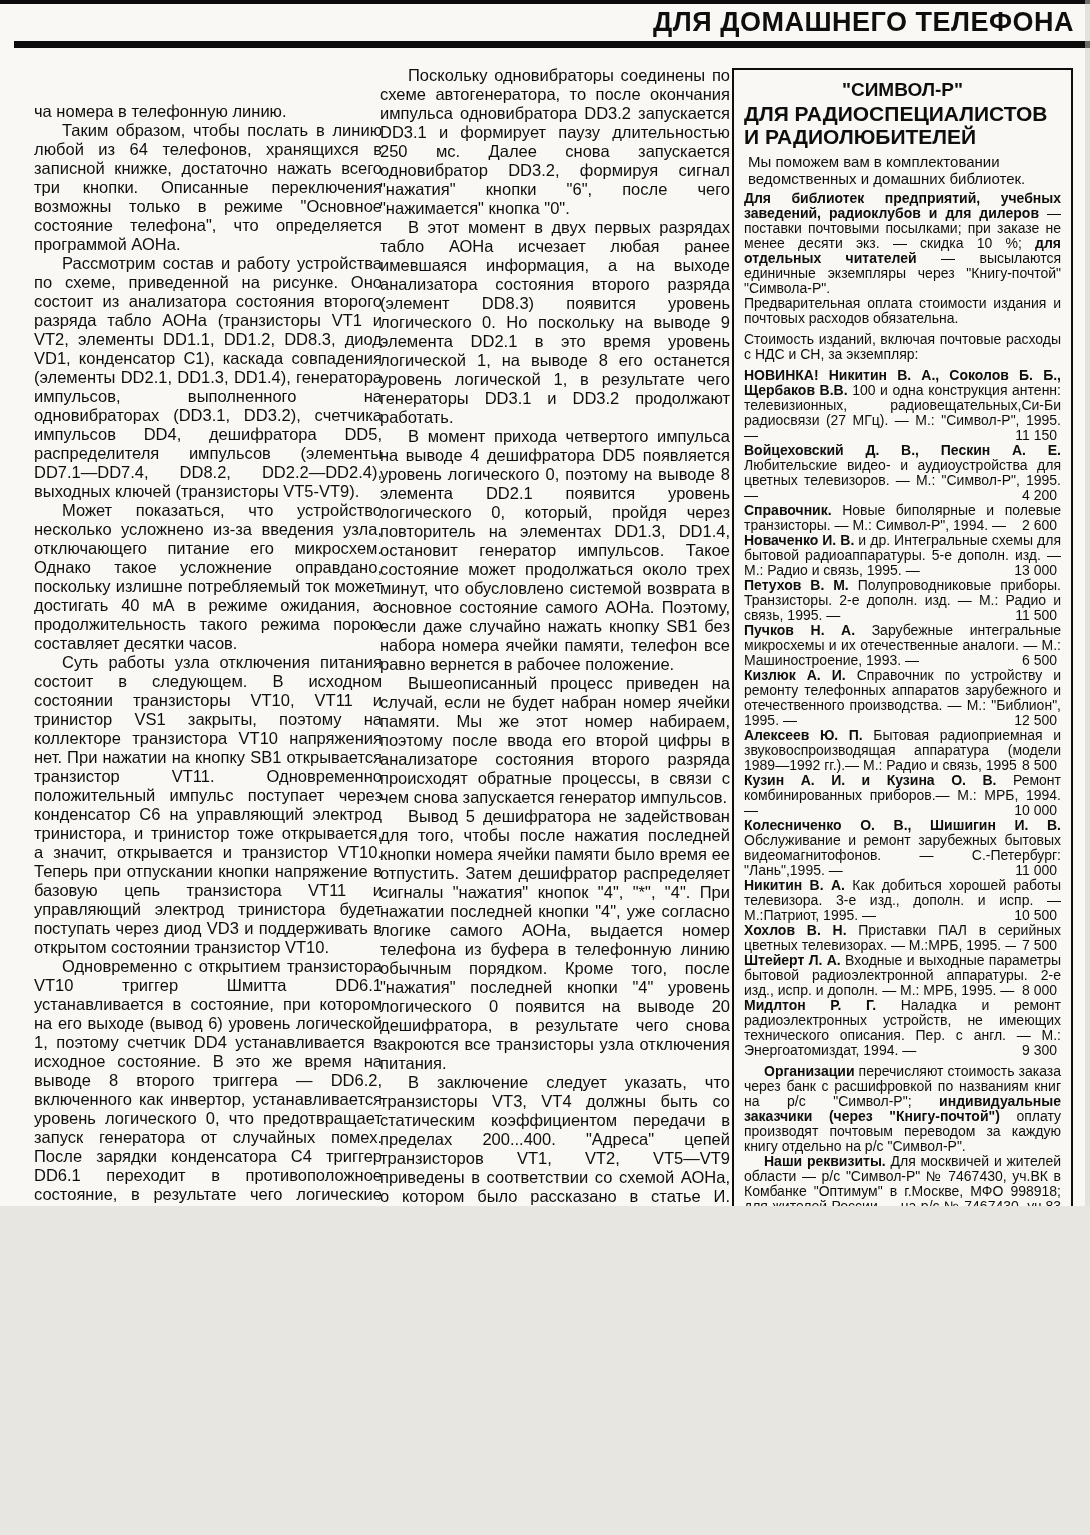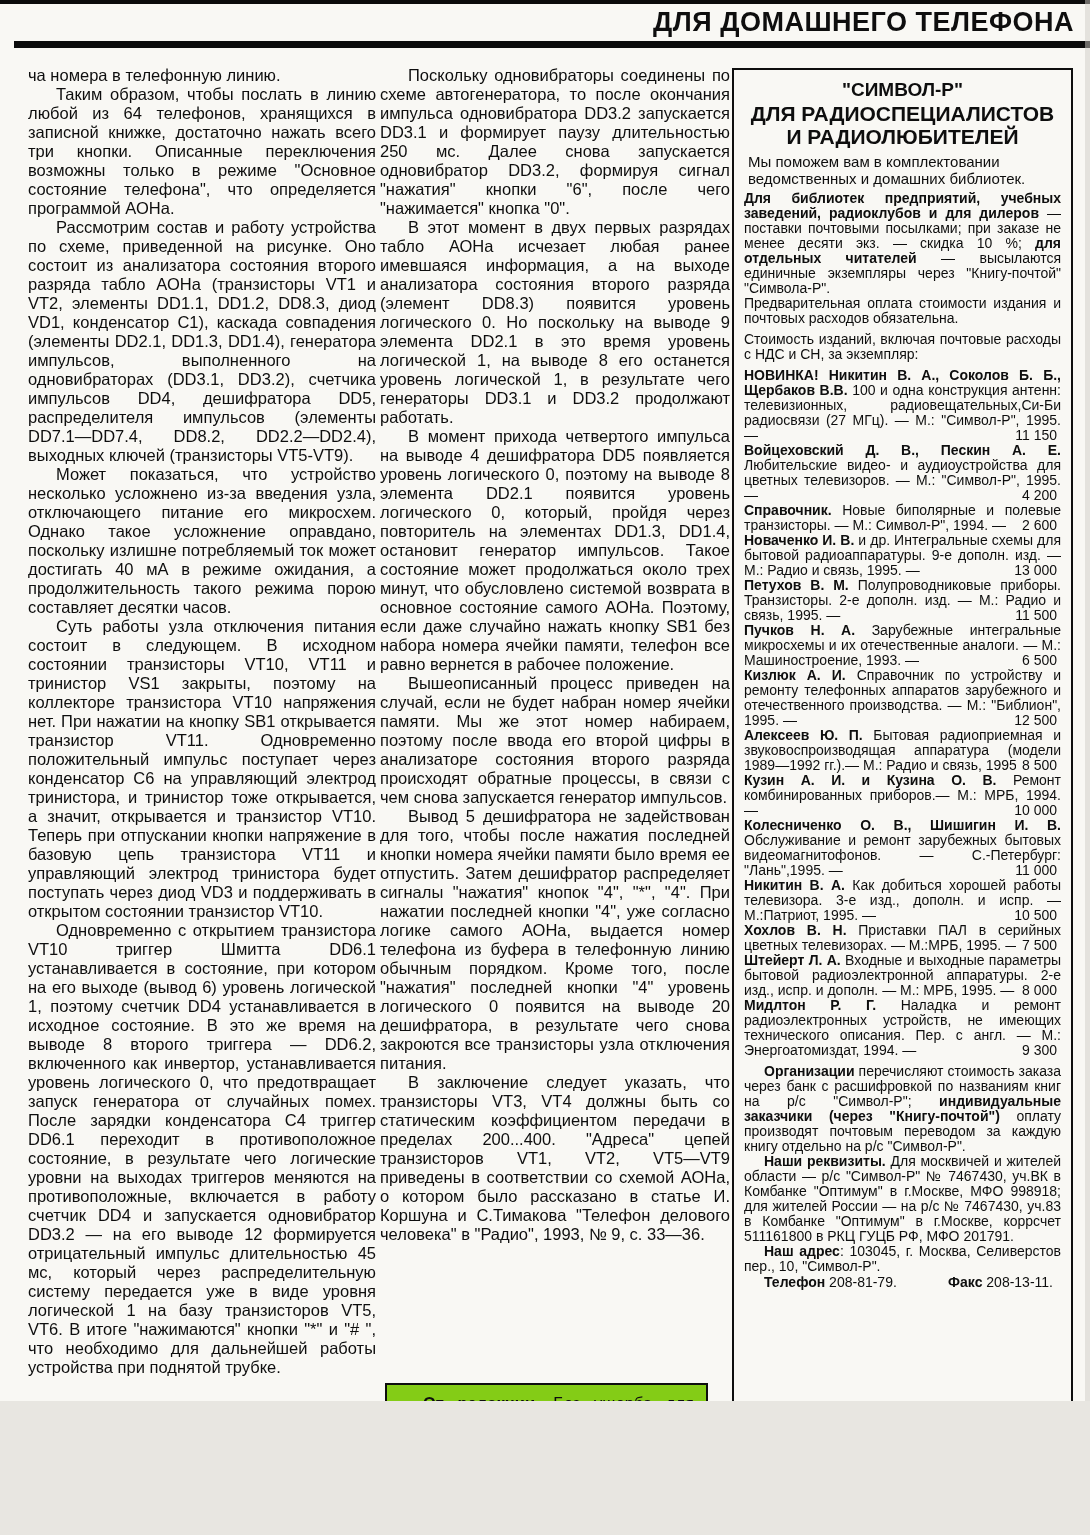--- a/index.html
+++ b/index.html
@@ -1,50 +1,50 @@
 <!DOCTYPE html>
 <html><head>
 <meta charset="utf-8">
 <style>
   html,body { margin:0; padding:0; }
   body { background:#e8e6e1; }
   .page {
-    position:relative; width:1090px; height:1401px; margin:0 auto;
+    position:relative; width:1090px; height:1206px; margin:0 auto;
     background:#f9f8f4; color:#0e0e0e; overflow:hidden;
     font-family:"Liberation Sans", sans-serif;
   }
   .bar-top { position:absolute; left:0; top:0; width:1090px; height:4px; background:#0b0b0b; }
   .header-title {
     position:absolute; top:7px; right:16px; font-size:27px; font-weight:bold;
     letter-spacing:0.5px; white-space:nowrap;
   }
   .rule-thick { position:absolute; left:14px; top:41px; width:1076px; height:7px; background:#0b0b0b; }
   .scan-edge { position:absolute; top:0; right:0; width:5px; height:100%; background:#cfccc5; opacity:.5; }
 
   .col { position:absolute; top:66px; font-size:16.5px; line-height:19px; text-align:justify; }
-  .col-left { left:28px; width:348px; }
+  .col-left { left:34px; width:348px;margin-top:36px; }
   .col-mid  { left:380px; width:350px; }
   .col p { margin:0; text-indent:28px; }
   .col p.noindent { text-indent:0; }
 
   .editor-box {
     position:absolute; left:385px; top:1383px; width:323px; box-sizing:border-box;
     border:2px solid #0e0e0e; padding:8px 12px; font-size:16.5px; line-height:21px;
     text-align:justify; background:#84cc16;
   }
   .editor-box p { margin:0; text-indent:24px; }
 
   .ad-box {
     position:absolute; left:732px; top:68px; width:341px; height:1414px; box-sizing:border-box;
     border:2px solid #0e0e0e; padding:8px 10px 6px; background:#f9f8f4;
     font-size:14px; line-height:15px; text-align:justify; overflow:hidden;
   }
   .ad-box p { margin:0; }
   .ad-title { text-align:center; font-weight:bold; font-size:19px; line-height:24px; margin:0; }
-  .ad-subtitle { text-align:center; font-weight:bold; font-size:21px; line-height:23px; margin:0; }
+  .ad-subtitle { text-align:left; font-weight:bold; font-size:21px; line-height:23px; margin:0; }
   .ad-intro { text-align:left; font-size:15px; line-height:17px; margin:5px 4px 4px !important; }
   .ad-sec { margin-top:6px !important; }
   .book-list { margin-top:6px; }
   .book { position:relative; }
   .book .price { position:absolute; right:4px; bottom:0; white-space:nowrap; background:#f9f8f4; padding-left:6px; }
   .ad-indent { text-indent:20px; }
   .phone-row { display:flex; justify-content:space-between; padding:0 8px 0 20px; margin-top:1px; }
   .b { font-weight:bold; }
 
   .footer { position:absolute; top:1484px; right:16px; display:flex; align-items:baseline; gap:9px; white-space:nowrap; }
@@ -89,21 +89,21 @@
     <p class="ad-subtitle">И РАДИОЛЮБИТЕЛЕЙ</p>
     <p class="ad-intro">Мы поможем вам в комплектовании ведомственных и домашних  библиотек.</p>
     <p><span class="b">Для библиотек предприятий, учебных заведений, радиоклубов и для дилеров</span><span> — поставки почтовыми посылками; при заказе не менее десяти экз. — скидка 10 %; </span><span class="b">для отдельных читателей</span><span> — высылаются единичные экземпляры через "Книгу-почтой" "Символа-Р".</span></p>
     <p>Предварительная оплата стоимости издания и почтовых расходов обязательна.</p>
     <p class="ad-sec">Стоимость изданий, включая почтовые расходы с НДС и СН, за экземпляр:</p>
 
     <div class="book-list">
       <div class="book"><span><span class="b">НОВИНКА! Никитин В. А., Соколов Б. Б., Щербаков В.В.</span><span> 100 и одна конструкция антенн: телевизионных, радиовещательных,Си-Би радиосвязи (27 МГц). — М.: "Символ-Р", 1995. —</span></span><span class="price">11 150</span></div>
       <div class="book"><span><span class="b">Войцеховский Д. В., Пескин А. Е.</span><span> Любительские видео- и аудиоустройства для цветных телевизоров. — М.: "Символ-Р", 1995. —</span></span><span class="price">4 200</span></div>
       <div class="book"><span><span class="b">Справочник.</span><span> Новые биполярные и полевые транзисторы. — М.: Символ-Р", 1994. —</span></span><span class="price">2 600</span></div>
-      <div class="book"><span><span class="b">Новаченко И. В.</span><span> и др. Интегральные схемы для бытовой радиоаппаратуры. 9-е дополн. изд. — М.: Радио и связь, 1995. —</span></span><span class="price">13 000</span></div>
+      <div class="book"><span><span class="b">Новаченко И. В.</span><span> и др. Интегральные схемы для бытовой радиоаппаратуры. 5-е дополн. изд. — М.: Радио и связь, 1995. —</span></span><span class="price">13 000</span></div>
       <div class="book"><span><span class="b">Петухов В. М.</span><span> Полупроводниковые приборы. Транзисторы. 2-е дополн. изд. — М.: Радио и связь, 1995. —</span></span><span class="price">11 500</span></div>
       <div class="book"><span><span class="b">Пучков Н. А.</span><span> Зарубежные интегральные микросхемы и их отечественные аналоги. — М.: Машиностроение, 1993. —</span></span><span class="price">6 500</span></div>
       <div class="book"><span><span class="b">Кизлюк А. И.</span><span> Справочник по устройству и ремонту телефонных аппаратов зарубежного и отечественного производства. — М.: "Библион", 1995. —</span></span><span class="price">12 500</span></div>
       <div class="book"><span><span class="b">Алексеев Ю. П.</span><span> Бытовая радиоприемная и звуковоспроизводящая аппаратура (модели 1989—1992 гг.).— М.: Радио и связь, 1995. —</span></span><span class="price">8 500</span></div>
       <div class="book"><span><span class="b">Кузин А. И. и Кузина О. В.</span><span> Ремонт комбинированных приборов.— М.: МРБ, 1994. —</span></span><span class="price">10 000</span></div>
       <div class="book"><span><span class="b">Колесниченко О. В., Шишигин И. В.</span><span> Обслуживание и ремонт зарубежных бытовых видеомагнитофонов. — С.-Петербург: "Лань",1995. —</span></span><span class="price">11 000</span></div>
       <div class="book"><span><span class="b">Никитин В. А.</span><span> Как добиться хорошей работы телевизора. 3-е изд., дополн. и испр. — М.:Патриот, 1995. —</span></span><span class="price">10 500</span></div>
       <div class="book"><span><span class="b">Хохлов В. Н.</span><span> Приставки ПАЛ в серийных цветных телевизорах. — М.:МРБ, 1995. —</span></span><span class="price">7 500</span></div>
       <div class="book"><span><span class="b">Штейерт Л. А.</span><span> Входные и выходные параметры бытовой радиоэлектронной аппаратуры. 2-е изд., испр. и дополн. — М.: МРБ, 1995. —</span></span><span class="price">8 000</span></div>
       <div class="book"><span><span class="b">Мидлтон Р. Г.</span><span> Наладка и ремонт радиоэлектронных устройств, не имеющих технического описания. Пер. с англ. — М.: Энергоатомиздат, 1994. —</span></span><span class="price">9 300</span></div>

